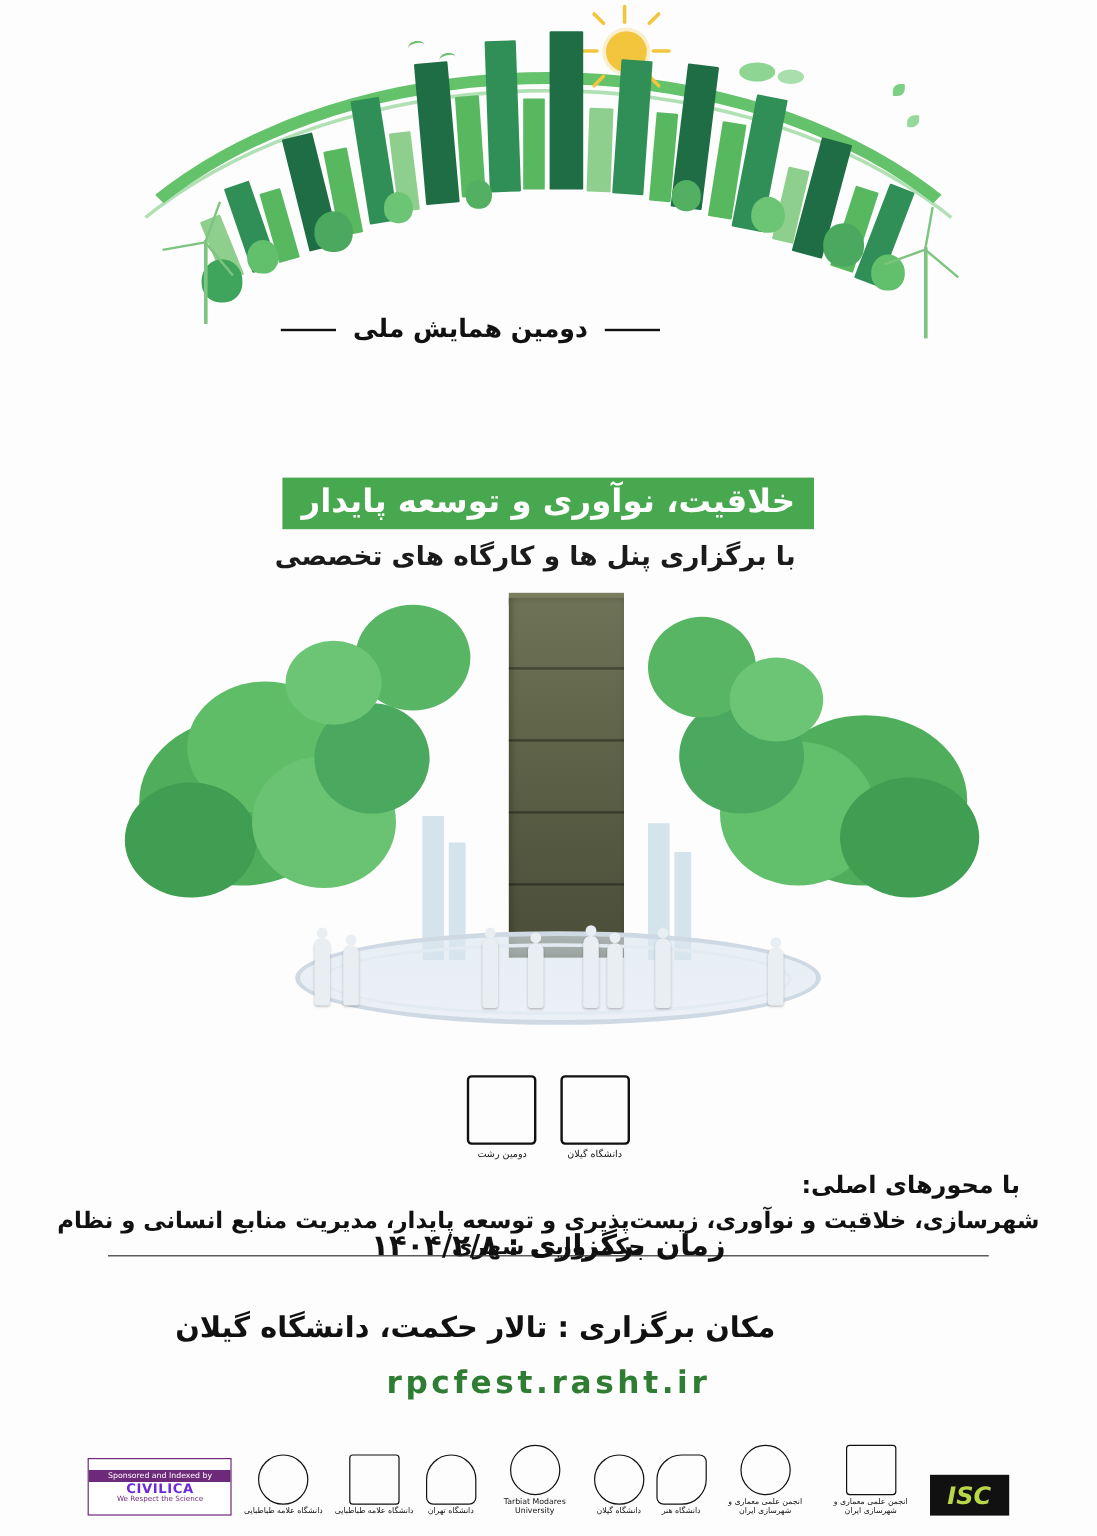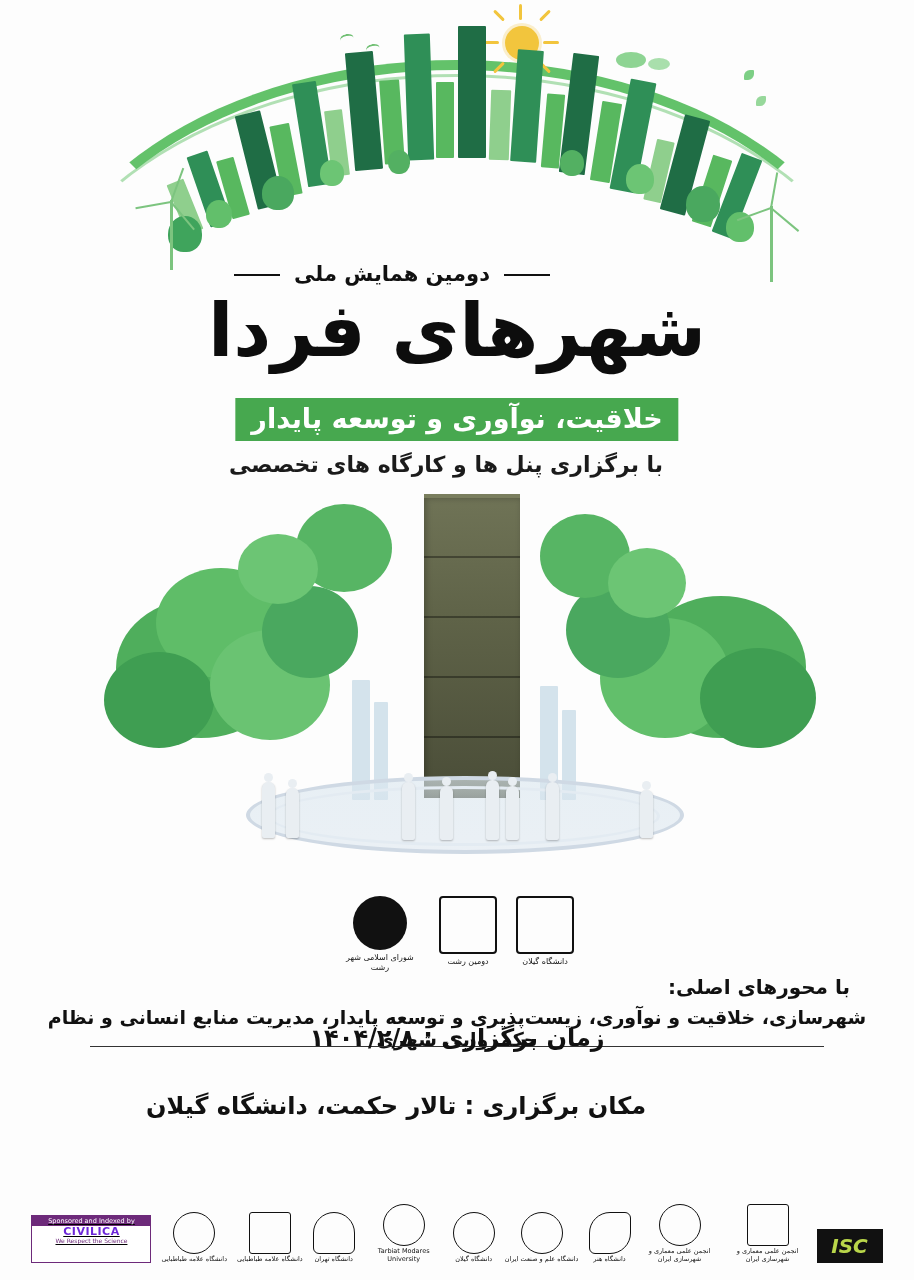--- a/index.html
+++ b/index.html
@@ -122,21 +122,21 @@
     position:absolute;bottom:14px;left:0;width:914px;height:70px;
     display:flex;align-items:center;justify-content:center;gap:10px;
     direction:ltr;
   }
   .sp{display:flex;flex-direction:column;align-items:center;justify-content:flex-end;height:64px;}
   .sp .mk{width:40px;height:40px;border:1.5px solid #111;border-radius:3px;position:relative;}
   .sp .mk.circle{border-radius:50%;}
   .sp .cap{font-size:6.5px;color:#111;margin-top:2px;max-width:78px;text-align:center;line-height:1.15;}
   .civilica{
     width:118px;height:46px;border:1px solid #6d2a7a;background:#fff;
-    display:flex;flex-direction:column;align-items:center;justify-content:flex-start;text-decoration:underline;
+    display:flex;flex-direction:column;align-items:center;justify-content:center;
   }
   .civilica .top{font-size:6.5px;background:#6d2a7a;color:#fff;width:100%;text-align:center;padding:1px 0;}
   .civilica .mid{font-size:11px;font-weight:bold;color:#6d28d9;letter-spacing:.5px;line-height:1;}
   .civilica .bot{font-size:6px;color:#6d2a7a;}
   .isc{
     width:66px;height:34px;background:#111;color:#b9d64a;
     display:flex;align-items:center;justify-content:center;
     font-size:20px;font-weight:bold;font-style:italic;
   }
 </style>
@@ -206,21 +206,20 @@
     <div class="butterfly" style="left:744px;top:70px;"></div>
     <div class="butterfly" style="left:756px;top:96px;background:#97d89b;"></div>
     <div class="tree" style="left:616px;top:52px;width:30px;height:16px;background:#8ed493;border-radius:50%;"></div>
     <div class="tree" style="left:648px;top:58px;width:22px;height:12px;background:#a9dfac;border-radius:50%;"></div>
   </div>
 
   <div class="kicker">
     <span class="dash"></span><span>دومین همایش ملی</span><span class="dash"></span>
   </div>
 
-  <div class="maintitle">شهرهای فردا</div>
 
   <div class="subbar">خلاقیت، نوآوری و توسعه پایدار</div>
 
   <div class="withpanels">با برگزاری پنل ها و کارگاه های تخصصی</div>
 
   <div class="illu">
 
     <div class="foliage" style="left:116px;top:108px;width:170px;height:140px;background:#4fae5c;"></div>
     <div class="foliage" style="left:156px;top:78px;width:130px;height:110px;background:#5fbd68;"></div>
     <div class="foliage" style="left:104px;top:162px;width:110px;height:96px;background:#3f9e52;"></div>
@@ -280,33 +279,30 @@
 
   <div class="logos">
     <div class="logo-box">
       <div class="logo-mark"></div>
       <div class="logo-cap">دانشگاه گیلان</div>
     </div>
     <div class="logo-box">
       <div class="logo-mark"></div>
       <div class="logo-cap">دومین رشت</div>
     </div>
-    <div class="logo-box">
-      <div class="logo-mark round" style="background:#111;"></div>
-      <div class="logo-cap">شورای اسلامی شهر رشت</div>
-    </div>
   </div>
 
   <div class="axes-title">با محورهای اصلی:</div>
   <div class="axes-body">شهرسازی، خلاقیت و نوآوری، زیست‌پذیری و توسعه پایدار، مدیریت منابع انسانی و نظام حکمروایی شهری</div>
 
   <div class="rule"></div>
 
   <div class="when">زمان برگزاری : ۱۴۰۴/۲/۸</div>
   <div class="where">مکان برگزاری : تالار حکمت، دانشگاه گیلان</div>
+  <div class="site">rpcfest.rasht.ir</div>
 
   <div class="sponsors">
 
     <div class="sp">
       <div class="civilica">
         <div class="top">Sponsored and Indexed by</div>
         <div class="mid">CIVILICA</div>
         <div class="bot">We Respect the Science</div>
       </div>
     </div>
@@ -329,24 +325,20 @@
     <div class="sp">
       <div class="mk circle"></div>
       <div class="cap">Tarbiat Modares University</div>
     </div>
 
     <div class="sp">
       <div class="mk circle"></div>
       <div class="cap">دانشگاه گیلان</div>
     </div>
 
-    <div class="sp">
-      <div class="mk circle"></div>
-      <div class="cap">دانشگاه علم و صنعت ایران</div>
-    </div>
 
     <div class="sp">
       <div class="mk" style="border-radius:50% 6px 50% 6px;"></div>
       <div class="cap">دانشگاه هنر</div>
     </div>
 
     <div class="sp">
       <div class="mk circle"></div>
       <div class="cap">انجمن علمی معماری و شهرسازی ایران</div>
     </div>

